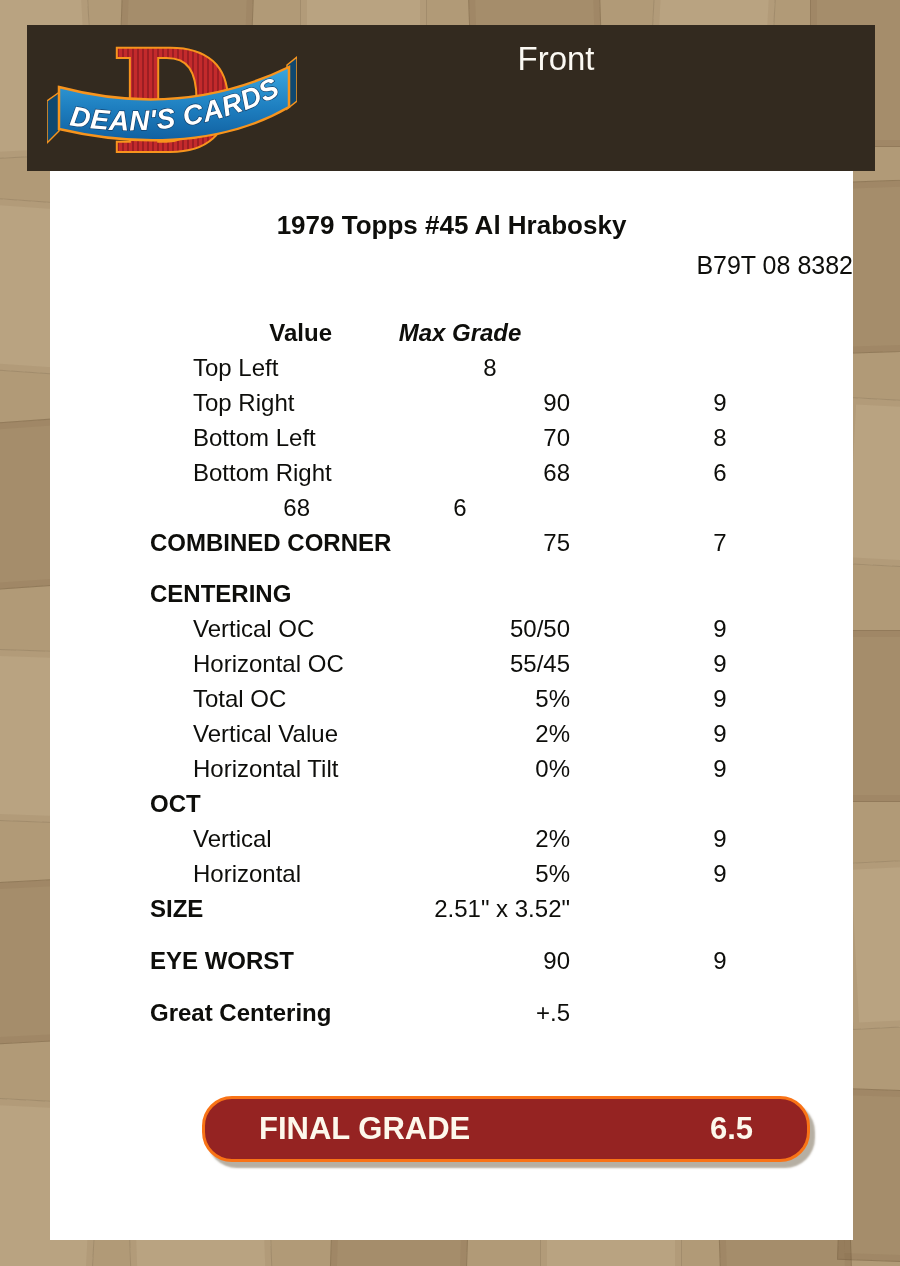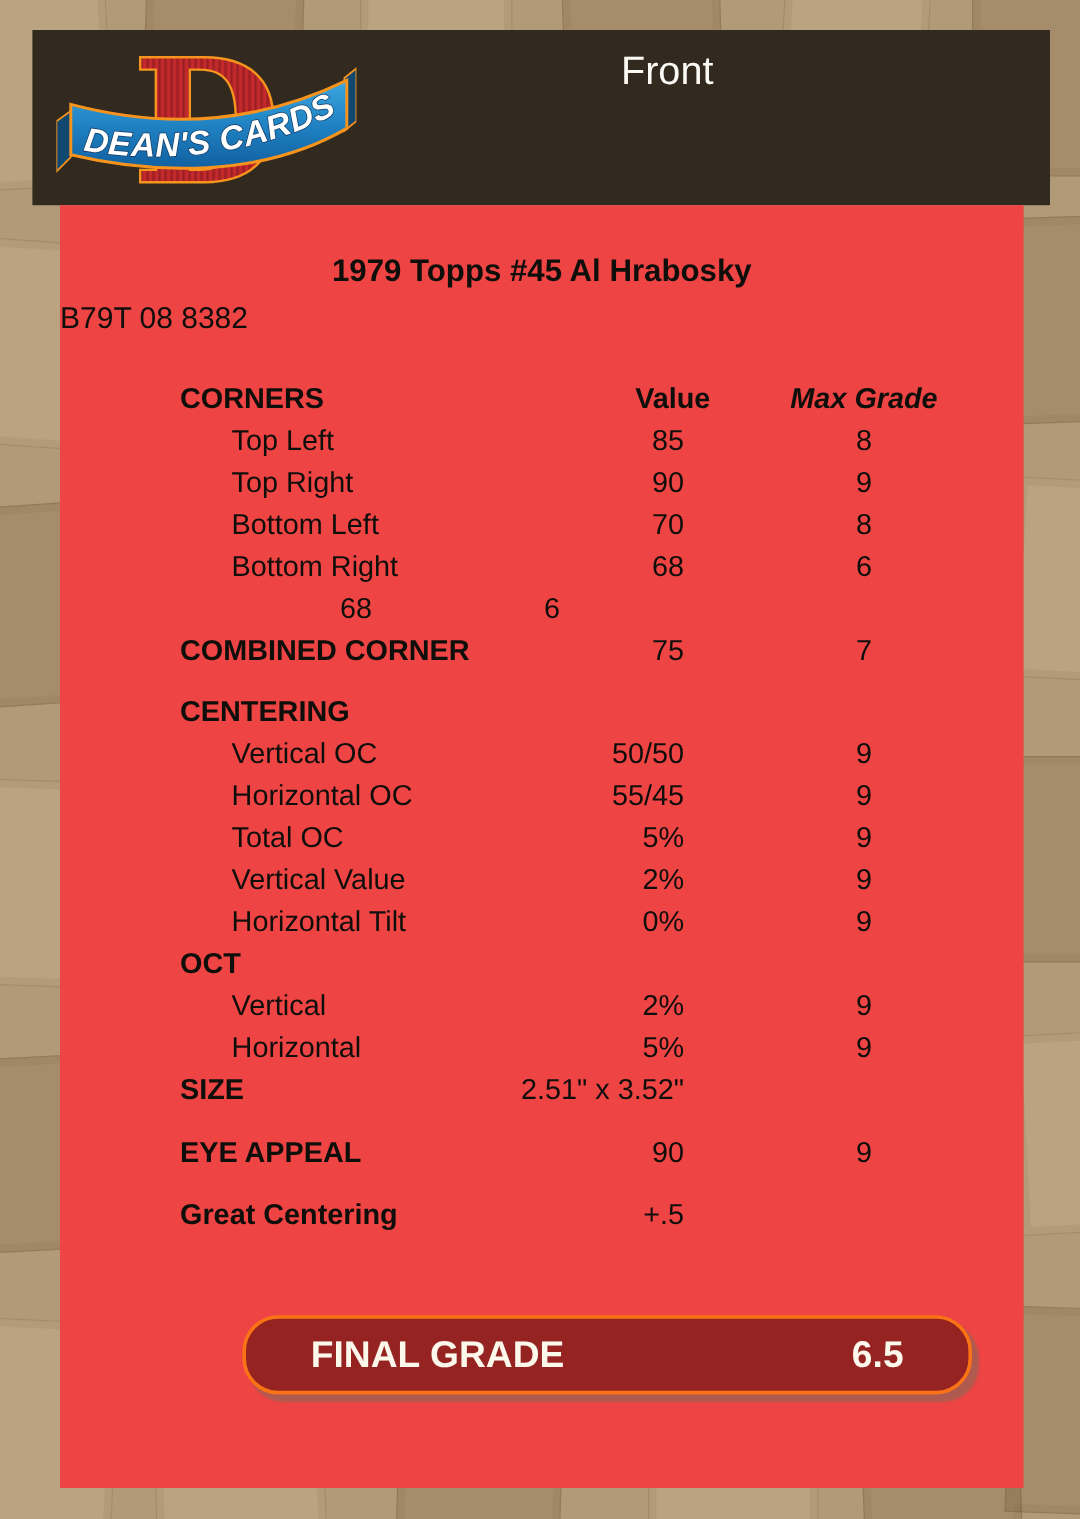--- a/index.html
+++ b/index.html
@@ -33,28 +33,28 @@
     margin:0;margin-top:36px;font-size:46px;font-weight:400;line-height:1;
     letter-spacing:1px;
   }
   .header-subtitle{
     margin:0;margin-top:17px;font-size:33px;font-weight:400;line-height:1;
   }
 
   
   .panel{
     position:absolute;left:50px;top:171px;width:803px;height:1069px;
-    background:#ef4444;color:#0e0e0b;
+    background:#ffffff;color:#0e0e0b;
   }
   .card-title{
     margin:0;margin-top:40px;text-align:center;
     font-size:26px;font-weight:bold;line-height:1.1;
   }
   .card-serial{
-    margin:0;margin-top:12px;text-align:left;
+    margin:0;margin-top:12px;text-align:right;
     font-size:25px;font-weight:400;line-height:1.1;
   }
 
   
   .stats{position:absolute;left:100px;top:144px;width:650px;}
   .row{display:flex;height:35px;align-items:center;font-size:24px;}
   .row.gap-before{margin-top:16px;}
   .row.gap-before-lg{margin-top:17px;}
   .cell-label{width:260px;flex:none;}
   .cell-value{
@@ -133,28 +133,26 @@
   </div>
 </div>
 
 <div class="panel">
   <p class="card-title">1979 Topps #45 Al Hrabosky</p>
   <p class="card-serial">B79T 08 8382</p>
 
   <div class="stats">
 
     <div class="row head">
-      <div class="cell-label">CORNERS</div>
       <div class="cell-value">Value</div>
       <div class="cell-max">Max Grade</div>
     </div>
 
     <div class="row indent">
       <div class="cell-label">Top Left</div>
-      <div class="cell-value">85</div>
       <div class="cell-max">8</div>
     </div>
     <div class="row indent">
       <div class="cell-label">Top Right</div>
       <div class="cell-value">90</div>
       <div class="cell-max">9</div>
     </div>
     <div class="row indent">
       <div class="cell-label">Bottom Left</div>
       <div class="cell-value">70</div>
@@ -220,21 +218,21 @@
       <div class="cell-value">5%</div>
       <div class="cell-max">9</div>
     </div>
     <div class="row section">
       <div class="cell-label">SIZE</div>
       <div class="cell-value">2.51" x 3.52"</div>
       <div class="cell-max"></div>
     </div>
 
     <div class="row section gap-before-lg">
-      <div class="cell-label">EYE APPEAL</div>
+      <div class="cell-label">EYE WORST</div>
       <div class="cell-value">90</div>
       <div class="cell-max">9</div>
     </div>
     <div class="row section gap-before-lg">
       <div class="cell-label">Great Centering</div>
       <div class="cell-value">+.5</div>
       <div class="cell-max"></div>
     </div>
   </div>
 

